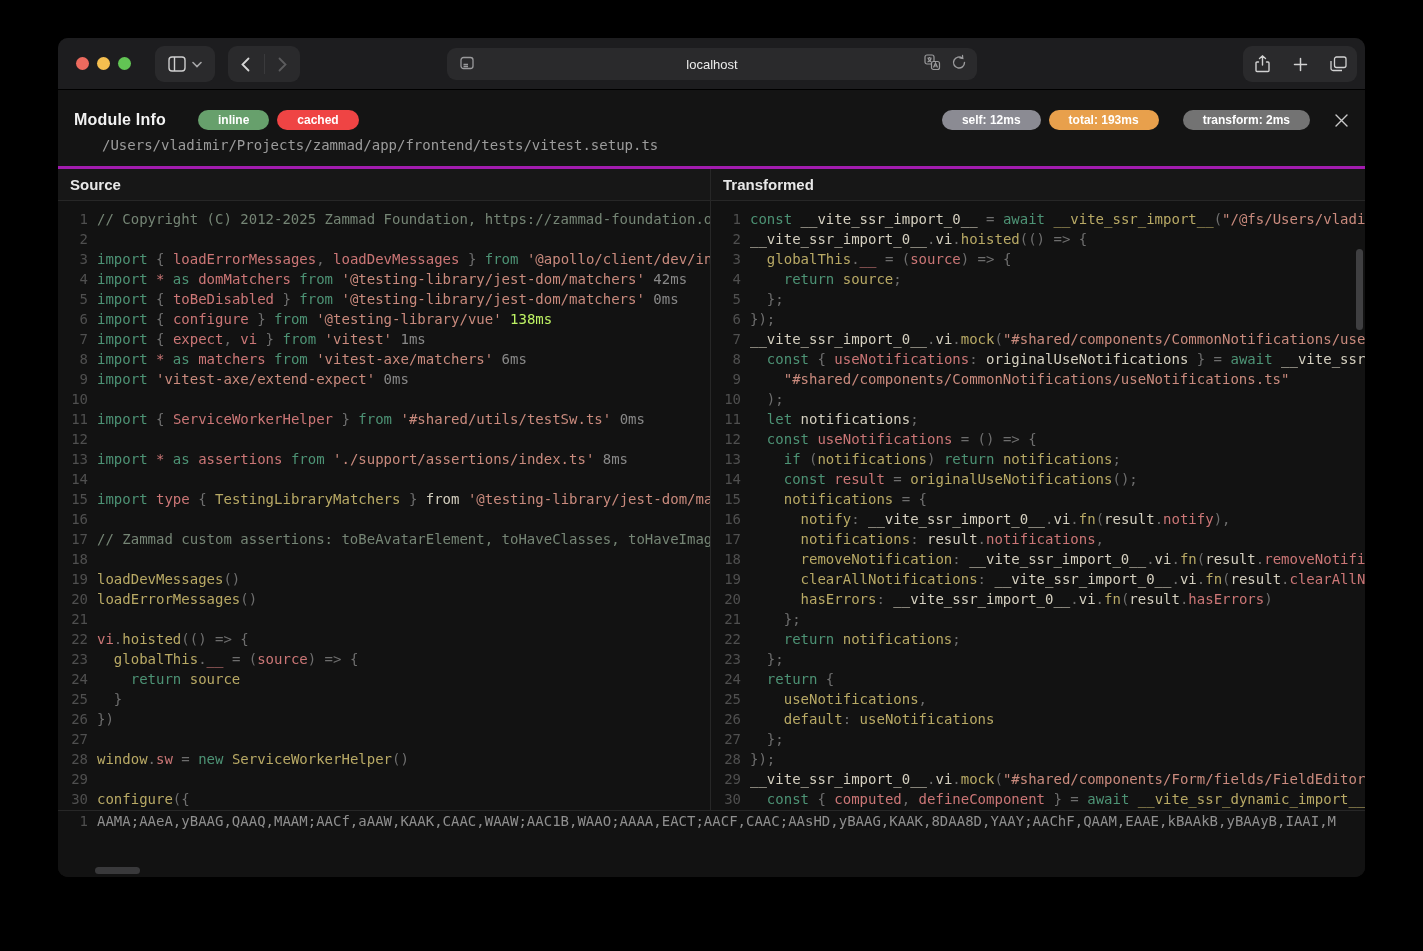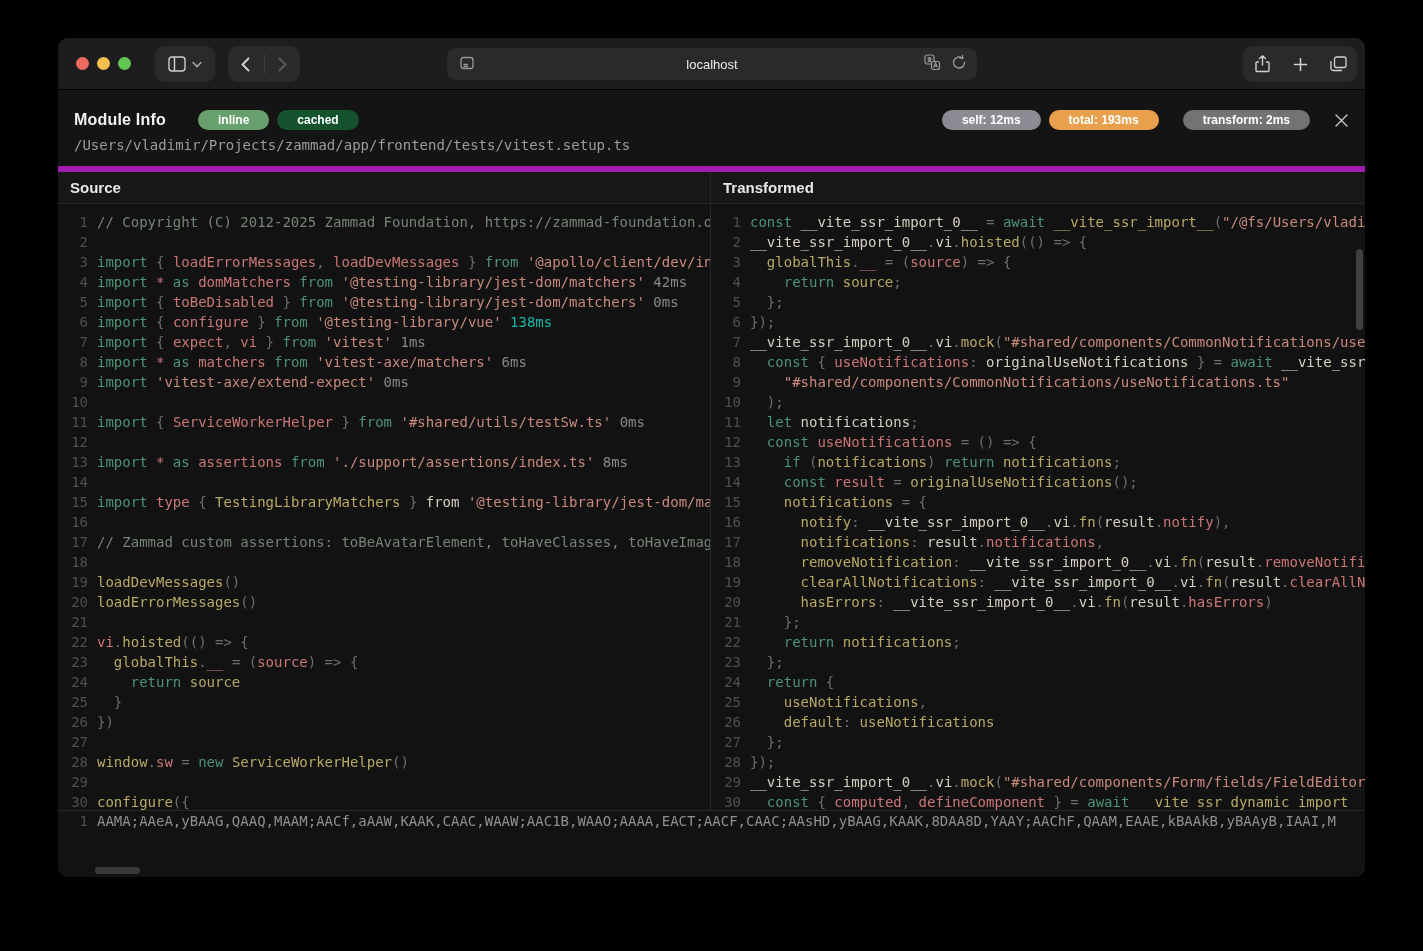--- a/index.html
+++ b/index.html
@@ -44,43 +44,43 @@
   .tb-icon-btn { width:34px; height:36px; display:flex; align-items:center; justify-content:center; background:none; border:none; color:#d2d2d2; }
 
   
   .content { position:relative; height:787px; background:#141414; }
 
   .module-header { position:relative; height:76px; padding:20px 16px 0 16px; }
   .mh-title-row { display:flex; align-items:center; gap:24px; }
   .page-title { font-size:16px; font-weight:700; color:#f2f2f2; letter-spacing:.2px; }
   .badge { display:inline-flex; align-items:center; height:20px; padding:0 20px; border-radius:10px;
            font-size:12px; font-weight:700; color:#fff; }
-  .module-path { margin-top:7px; font-family:"DejaVu Sans Mono", monospace; font-size:14px; color:#9c9c9c; }
+  .module-path { margin-top:7px; font-family:"DejaVu Sans Mono", monospace; font-size:14px; color:#9c9c9c;margin-left:28px; }
   .mh-right { position:absolute; right:16px; top:20px; display:flex; align-items:center; gap:8px; }
   .close-x { margin-left:16px; color:#c9c9c9; display:flex; align-items:center; }
 
   
-  .panels { display:flex; height:644px; border-top:6px solid #a21caf; }
+  .panels { display:flex; height:644px; border-top:3px solid #a21caf; }
   .panel { width:652px; background:#121212; overflow:hidden; }
   .panel + .panel { width:655px; border-left:1px solid #272727; }
   .panel-title { height:32px; line-height:31px; padding:0 12px; font-size:15px; font-weight:700;
                  color:#e8e8e8; background:#171717; border-bottom:1px solid #272727; }
   .code { padding-top:8px; font-family:"DejaVu Sans Mono", monospace; font-size:14px; }
   .code-line { height:20px; line-height:20px; white-space:pre; overflow:hidden; padding-left:6px; }
   .ln { display:inline-block; width:24px; text-align:right; margin-right:9px; color:#4f4f4f; }
 
   .k { color:#4d9375; }           
   .s { color:#c98a7d; }           
   .f { color:#b8a965; }           
   .v { color:#cb7676; }           
   .w { color:#d4cfbf; }           
   .p { color:#6e6e6e; }           
   .c { color:#758575; }           
   .t { color:#888888;text-align:center; }           
-  .T { color:#14b8a6; }           
+  .T { color:#bef264; }           
 
   
   .sourcemap { height:67px; background:#121212; border-top:1px solid #272727; position:relative; }
   .sm-title { height:30px; line-height:30px; padding:0 12px; font-size:15px; font-weight:700; color:#e8e8e8; }
   .sm-line { font-family:"DejaVu Sans Mono", monospace; font-size:14px; color:#8f8f8f;
              white-space:pre; overflow:hidden; padding-left:6px; height:20px; line-height:20px; }
 
   
   .v-scrollbar { position:absolute; right:2px; top:159px; width:7px; height:81px;
                  background:#3f3f41; border-radius:4px; }
@@ -177,21 +177,21 @@
         </button>
       </div>
     </div>
 
     <div class="content">
 
       <div class="module-header">
         <div class="mh-left">
           <div class="mh-title-row">
             <span class="page-title">Module Info</span>
-            <span id="module-badges"><span class="badge" style="background: rgb(103, 160, 108); margin-left: 8px;">inline</span><span class="badge" style="background: #14532d; margin-left: 8px;">cached</span></span>
+            <span id="module-badges"><span class="badge" style="background: rgb(103, 160, 108); margin-left: 8px;">inline</span><span class="badge" style="background: #ef4444; margin-left: 8px;">cached</span></span>
           </div>
           <div class="module-path">/Users/vladimir/Projects/zammad/app/frontend/tests/vitest.setup.ts</div>
         </div>
         <div class="mh-right">
           <span id="stat-badges" style="display:flex;gap:8px;">
               <span class="badge" style="background: rgb(139, 139, 147); margin-left: 0px;">self: 12ms</span>
               <span class="badge" style="background: rgb(232, 160, 76); margin-left: 0px;">total: 193ms</span>
               <span class="badge" style="background: #737373; margin-left: 16px; text-align: center;">transform: 2ms</span>
             </span>
           <span class="close-x">

